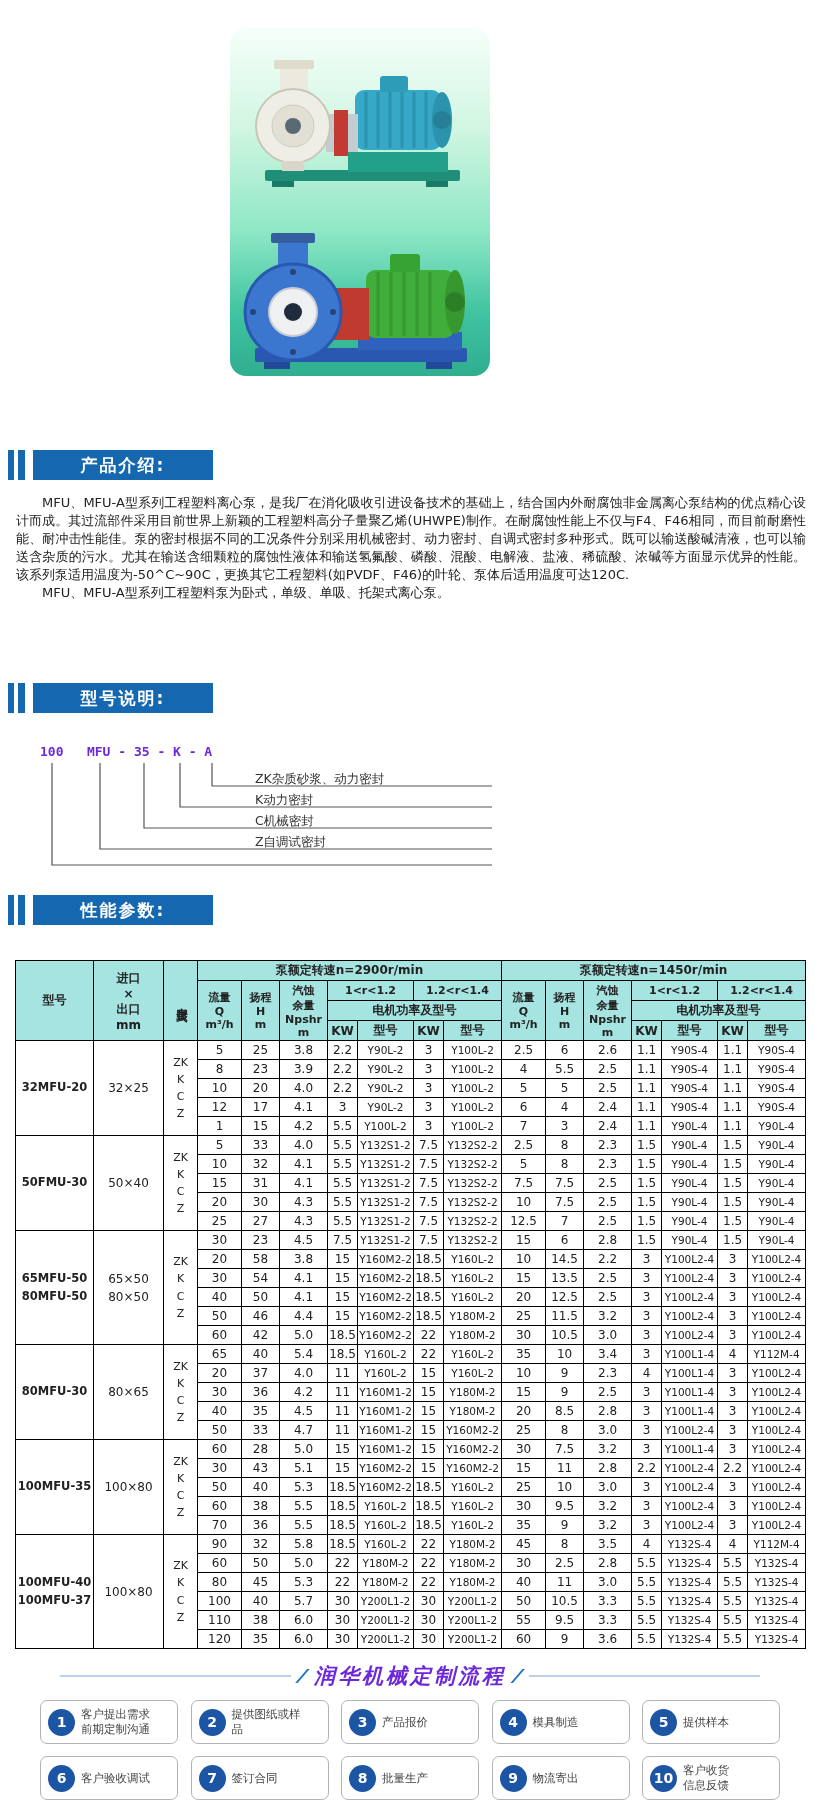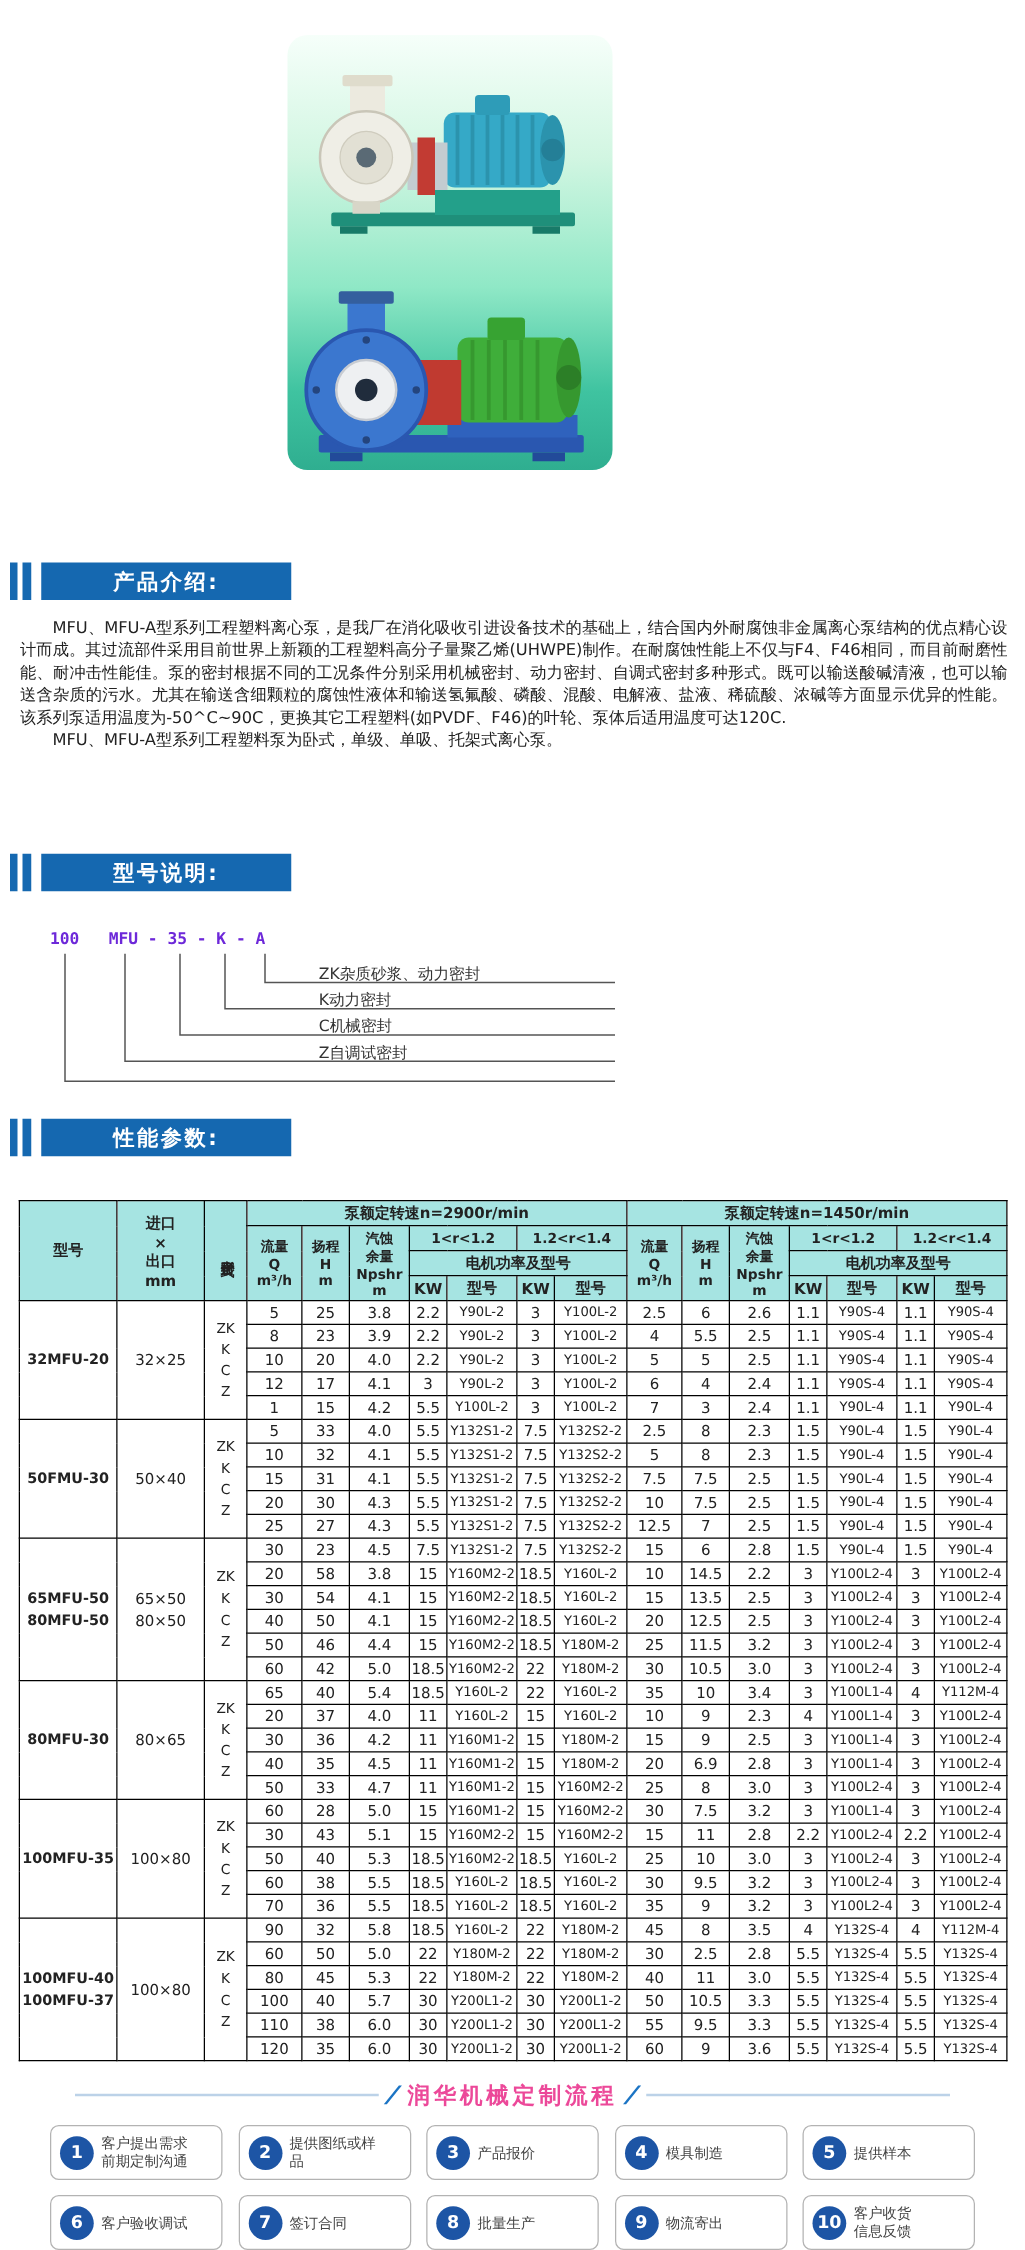--- a/index.html
+++ b/index.html
@@ -17,21 +17,21 @@
     border-radius:16px; overflow:hidden;
     background: linear-gradient(180deg,#f6fffa 0%, #d2f6e2 28%, #8fe8c6 58%, #3fc3a0 82%, #2fae90 100%);
   }
   .hero svg { display:block; }
 
   
   .sec-title { position:absolute; left:8px; display:flex; align-items:stretch; height:30px; }
   .sec-title .stripe { width:6px; background:#1568b0; margin-right:4px; }
   .sec-title .stripe.s2 { width:7px; margin-right:8px; }
   .sec-title .box {
-    width:200px; background:#1568b0; color:#fff; font-size:17px; font-weight:bold;
+    width:180px; background:#1568b0; color:#fff; font-size:17px; font-weight:bold;
     display:flex; align-items:center; justify-content:center; letter-spacing:2px;
   }
 
   
   .intro-text { position:absolute; left:16px; top:494px; width:790px; font-size:13px; line-height:18px; color:#222; text-align:justify; }
   .intro-text p { text-indent:2em; }
 
   
   .model-diagram { position:absolute; left:40px; top:744px; width:560px; height:125px; }
   .model-code { position:absolute; left:0; top:0; font-family:"DejaVu Sans Mono","Liberation Mono",monospace; font-size:13px; font-weight:bold; color:#6d28d9; letter-spacing:0; white-space:pre; }
@@ -53,21 +53,21 @@
   .perf-table .seal-cell { font-size:11px; white-space:pre-line; line-height:1.55; }
   .perf-table .mcode { font-size:10.5px; }
 
   
   .process-title-row {
     position:absolute; left:60px; top:1662px; width:700px; height:28px;
     display:flex; align-items:center; justify-content:center;
   }
   .process-title-row .line { flex:1; height:2px; background:#bcd2e8; }
   .process-title-row .slash { color:#1b74c4; font-size:20px; font-weight:bold; font-style:italic; margin:0 10px; }
-  .process-title-row .ptitle { color:#ec4899; font-size:18px; font-weight:bold; letter-spacing:3px; }
+  .process-title-row .ptitle { color:#6d28d9; font-size:21px; font-weight:bold; letter-spacing:3px;font-style:italic; }
 
   .steps-row { position:absolute; left:40px; width:740px; height:44px; display:flex; justify-content:space-between; }
   .steps-row.r1 { top:1700px; }
   .steps-row.r2 { top:1756px; }
   .step {
     width:138px; height:44px; border:1px solid #b3b3b3; border-radius:7px; background:#fff;
     display:flex; align-items:center; padding-left:7px;
   }
   .step .num {
     flex:0 0 auto; width:27px; height:27px; border-radius:50%; background:#1d55a5; color:#fff;
@@ -580,21 +580,21 @@
       </tr>
       <tr>
         <td>40</td>
         <td>35</td>
         <td>4.5</td>
         <td>11</td>
         <td class="mcode">Y160M1-2</td>
         <td>15</td>
         <td class="mcode">Y180M-2</td>
         <td>20</td>
-        <td>6.9</td>
+        <td>8.5</td>
         <td>2.8</td>
         <td>3</td>
         <td class="mcode">Y100L1-4</td>
         <td>3</td>
         <td class="mcode">Y100L2-4</td>
       </tr>
       <tr>
         <td>50</td>
         <td>33</td>
         <td>4.7</td>

